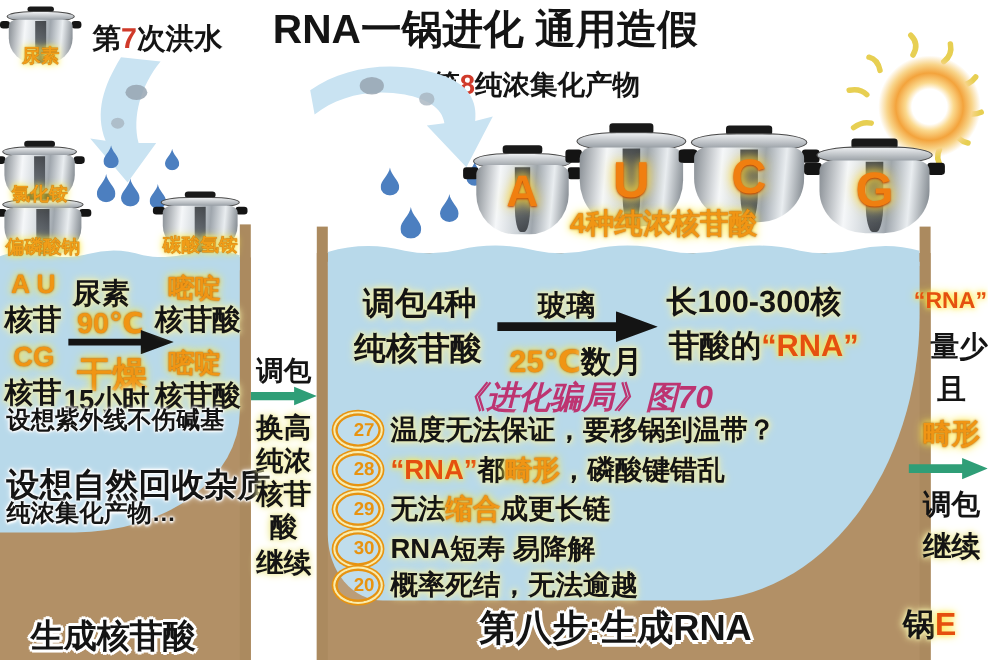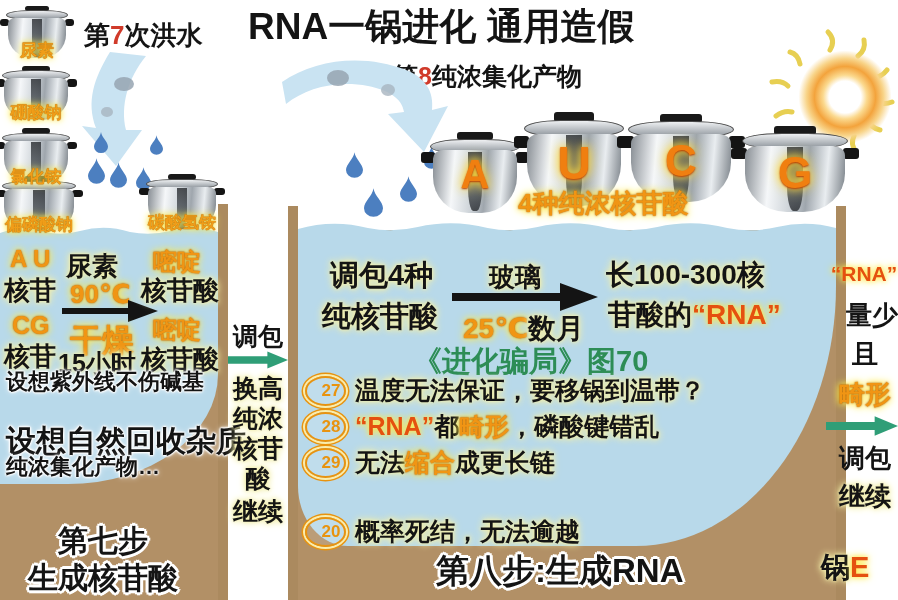--- a/index.html
+++ b/index.html
@@ -26,21 +26,21 @@
   .pot .body{position:absolute;top:22%;left:3%;width:94%;height:74%;
     background:linear-gradient(95deg,#878d93,#f5f7f9 25%,#ccd2d7 48%,#9fa6ad 62%,#e9edf0 80%,#767d84);
     border-radius:12% 12% 42% 42%/14% 14% 58% 58%;}
   .pot .body::before{content:"";position:absolute;left:42%;top:2%;width:16%;height:96%;
     background:linear-gradient(#23262a,#4a5057 60%,#23262a);opacity:.78;border-radius:0 0 40% 40%;}
   .pot .plabel{position:absolute;bottom:-4%;left:50%;transform:translateX(-50%);white-space:nowrap;z-index:4;}
   .plabel-txt{font-size:17px;color:#f09d18;text-shadow:0 0 1px #8f4a00,0 0 5px #ffec50,0 0 8px #ffec50;}
   .pot .letter{position:absolute;top:24%;left:0;width:100%;text-align:center;z-index:4;
     color:#f07f10;text-shadow:0 1px 2px #b63c00,0 0 9px #ffd93a,0 0 14px #ffd93a;}
   .sun-core{background:radial-gradient(circle,#ffffff 0 24%,#fbd98e 33%,#f3a33c 46%,#f8d489 58%,rgba(255,248,230,0) 70%);}
-  .watermark{color:#15803d;opacity:.85;}
+  .watermark{color:#be185d;opacity:.85;font-style:italic;}
 </style>
 </head>
 <body>
 
 <div id="stage">
 
   <div class="abs" style="left:0;top:234px;width:228px;height:366px;background:#b29066;"></div>
   <div class="abs" style="left:218px;top:204px;width:10px;height:396px;background:#ab8a5f;"></div>
   <div class="abs" style="left:0;top:234px;width:218px;height:250px;background:#b8d9ea;border-bottom-right-radius:150px 110px;"></div>
   <svg class="abs" style="left:0;top:220px;" width="218" height="26" viewBox="0 0 218 26">
@@ -122,28 +122,20 @@
   <div class="abs sun-core" style="left:798px;top:50px;width:94px;height:94px;"></div>
 
   <div class="pot" style="left:6px;top:6px;width:62px;height:54px;">
     <div class="knob"></div>
       <div class="lid"></div>
       <div class="ear l"></div>
       <div class="ear r"></div>
       <div class="body"></div>
     <div class="plabel plabel-txt">尿素</div>
   </div>
-  <div class="pot" style="left:2px;top:66px;width:68px;height:56px;">
-    <div class="knob"></div>
-      <div class="lid"></div>
-      <div class="ear l"></div>
-      <div class="ear r"></div>
-      <div class="body"></div>
-    <div class="plabel plabel-txt">硼酸钠</div>
-  </div>
   <div class="pot" style="left:2px;top:128px;width:68px;height:58px;">
     <div class="knob"></div>
       <div class="lid"></div>
       <div class="ear l"></div>
       <div class="ear r"></div>
       <div class="body"></div>
     <div class="plabel plabel-txt">氯化铵</div>
   </div>
   <div class="pot" style="left:2px;top:176px;width:74px;height:58px;">
     <div class="knob"></div>
@@ -209,21 +201,20 @@
   <div class="abs blk glow-y" style="left:4px;top:339px;font-size:26px;">核苷</div>
   <div class="abs orange-g" style="left:70px;top:319px;font-size:32px;">干燥</div>
   <div class="abs blk glow-y" style="left:58px;top:347px;font-size:25px;">15小时</div>
   <div class="abs orange-g" style="left:153px;top:314px;font-size:24px;">嘧啶</div>
   <div class="abs blk glow-y" style="left:141px;top:342px;font-size:26px;">核苷酸</div>
 
   <div class="abs blk halo-w" style="left:6px;top:367px;font-size:22px;">设想紫外线不伤碱基</div>
   <div class="abs blk halo-w" style="left:6px;top:421px;font-size:30px;">设想自然回收杂质</div>
   <div class="abs blk halo-w" style="left:6px;top:452px;font-size:22px;">纯浓集化产物…</div>
 
-  <div class="abs outline-w" style="left:58px;top:521px;font-size:30px;">第七步</div>
   <div class="abs outline-w" style="left:28px;top:558px;font-size:30px;">生成核苷酸</div>
 
   <div class="abs blk" style="left:228px;top:320px;width:60px;text-align:center;font-size:25px;">调包</div>
   <svg class="abs" style="left:228px;top:351px;" width="60" height="18" viewBox="0 0 64 18">
     <polygon points="0,5 42,5 42,0 64,9 42,18 42,13 0,13" fill="#2f9e77"></polygon>
   </svg>
   <div class="abs blk glow-y" style="left:228px;top:372px;width:60px;text-align:center;font-size:25px;">换高</div>
   <div class="abs blk glow-y" style="left:228px;top:402px;width:60px;text-align:center;font-size:25px;">纯浓</div>
   <div class="abs blk glow-y" style="left:228px;top:432px;width:60px;text-align:center;font-size:25px;">核苷</div>
   <div class="abs blk glow-y" style="left:228px;top:462px;width:60px;text-align:center;font-size:25px;">酸</div>
@@ -245,20 +236,23 @@
   <div class="abs watermark" style="left:413px;top:342px;font-size:29px;">《进化骗局》图70</div>
 
   <div class="abs" style="left:305px;top:374px;">
     <span class="numcirc">27</span><span class="itxt blk glow-y">温度无法保证，要移锅到温带？</span>
   </div>
   <div class="abs" style="left:305px;top:410px;">
     <span class="numcirc">28</span><span class="itxt redor-g">“RNA”</span><span class="itxt blk glow-y">都</span><span class="itxt orange-g">畸形</span><span class="itxt blk glow-y">，磷酸键错乱</span>
   </div>
   <div class="abs" style="left:305px;top:446px;">
     <span class="numcirc">29</span><span class="itxt blk glow-y">无法</span><span class="itxt orange-g">缩合</span><span class="itxt blk glow-y">成更长链</span>
+  </div>
+  <div class="abs" style="left:305px;top:482px;">
+    <span class="numcirc">30</span><span class="itxt blk glow-y">RNA短寿 易降解</span>
   </div>
   <div class="abs" style="left:305px;top:515px;">
     <span class="numcirc">20</span><span class="itxt blk glow-y">概率死结，无法逾越</span>
   </div>
 
   <div class="abs outline-w" style="left:436px;top:549px;font-size:33px;">第八步:生成RNA</div>
   <div class="abs" style="left:787px;top:548px;font-size:29px;margin-left:34px;">
     <span class="blk glow-y">锅</span><span class="redor-g">E</span>
   </div>
 

